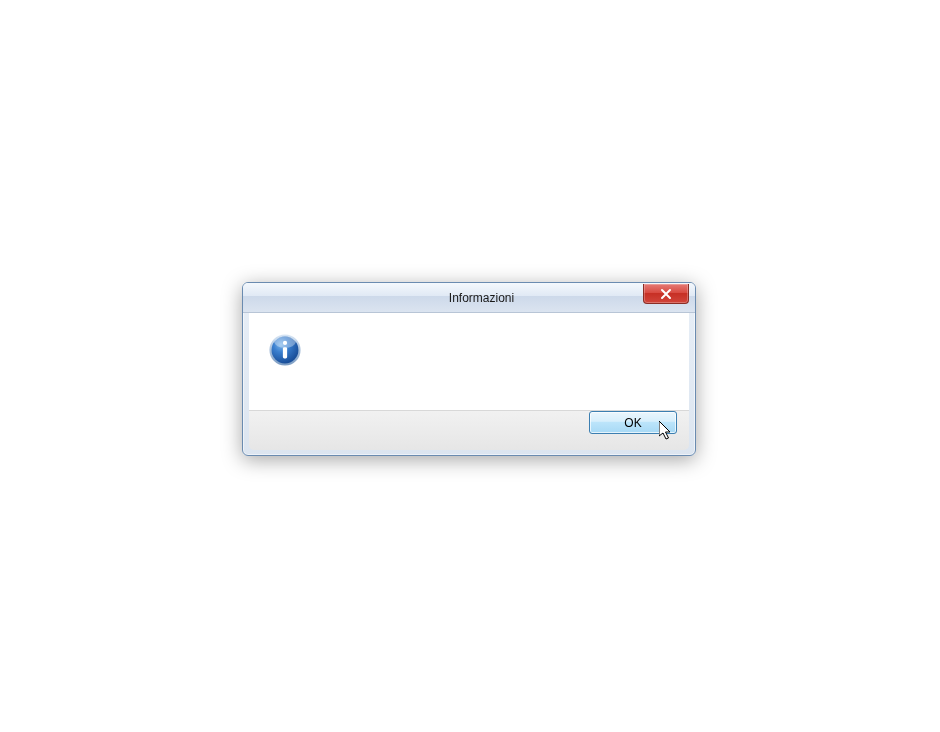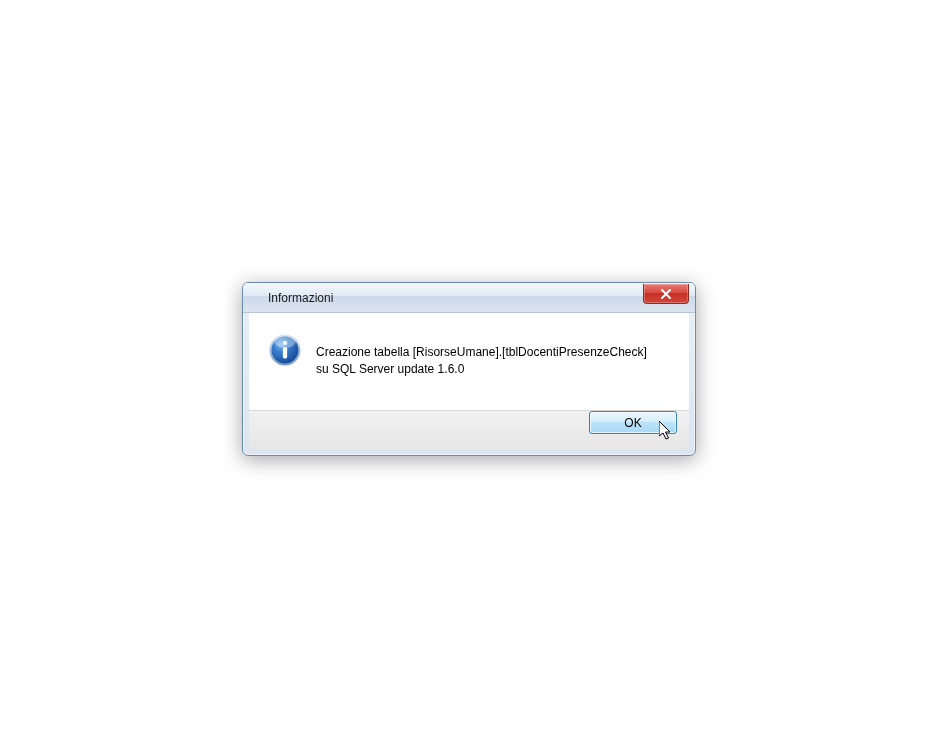--- a/index.html
+++ b/index.html
@@ -27,20 +27,21 @@
     }
     .titlebar {
       height: 30px;
       background: linear-gradient(to bottom, #f4f8fc 0%, #e0e9f5 45%, #cdd9ea 46%, #dbe4f0 100%);
       border-bottom: 1px solid #b8c5d6;
       border-radius: 5px 5px 0 0;
       display: flex;
       align-items: center;
       padding-left: 25px;
       position: relative;
+      justify-content: center;
     }
     .title-text {
       font-size: 12px;
       color: #1a1a1a;
     }
     .close-btn {
       position: absolute;
       right: 6px;
       top: 1px;
       width: 46px;
@@ -140,22 +141,20 @@
           <stop offset="0%" stop-color="#d8e6f5"></stop>
           <stop offset="100%" stop-color="#7a9bc2"></stop>
         </linearGradient>
       </defs>
       <circle cx="24" cy="24" r="22" fill="url(#ring)"></circle>
       <circle cx="24" cy="24" r="19" fill="url(#ig)"></circle>
       <ellipse cx="24" cy="13" rx="15" ry="8" fill="rgba(255,255,255,0.35)"></ellipse>
       <circle cx="24" cy="14" r="3" fill="#ffffff"></circle>
       <rect x="21" y="20" width="6" height="16" rx="2" fill="#ffffff"></rect>
     </svg>
-    <div class="message">Creazione tabella [RisorseUmane].[tblDocentiPresenzeCheck]
-su SQL Server update 1.6.0</div>
   </div>
   <div class="footer">
     <button class="ok-btn">OK</button>
   </div>
 </div>
 
 <svg class="cursor" viewBox="0 0 16 22">
   <path d="M0 0 L0 15 L4 12 L7 18 L9.5 17 L6.5 11 L11 11 Z" fill="#ffffff" stroke="#000000" stroke-width="1"></path>
 </svg>
 

